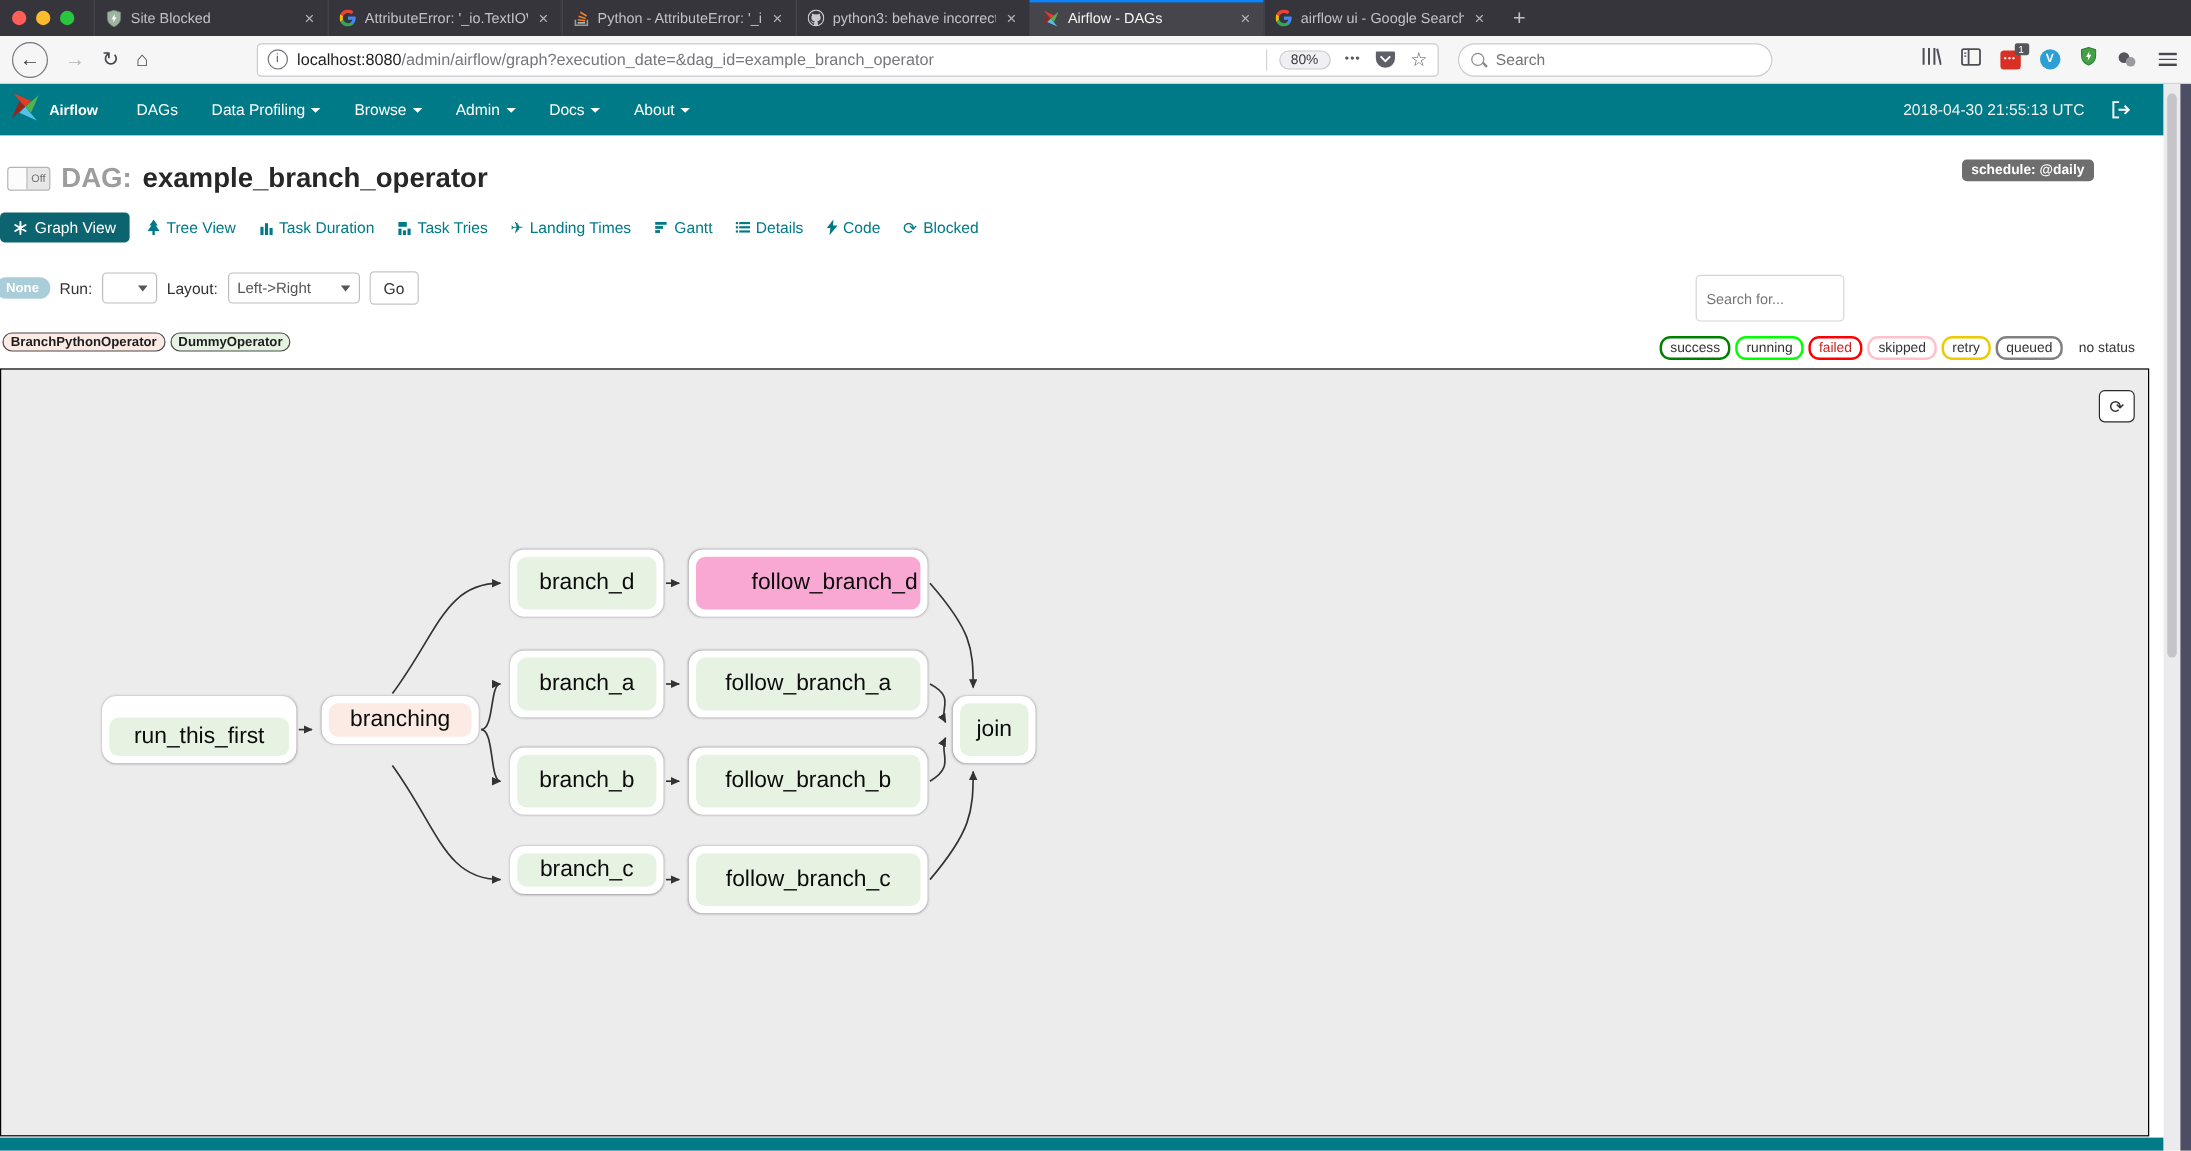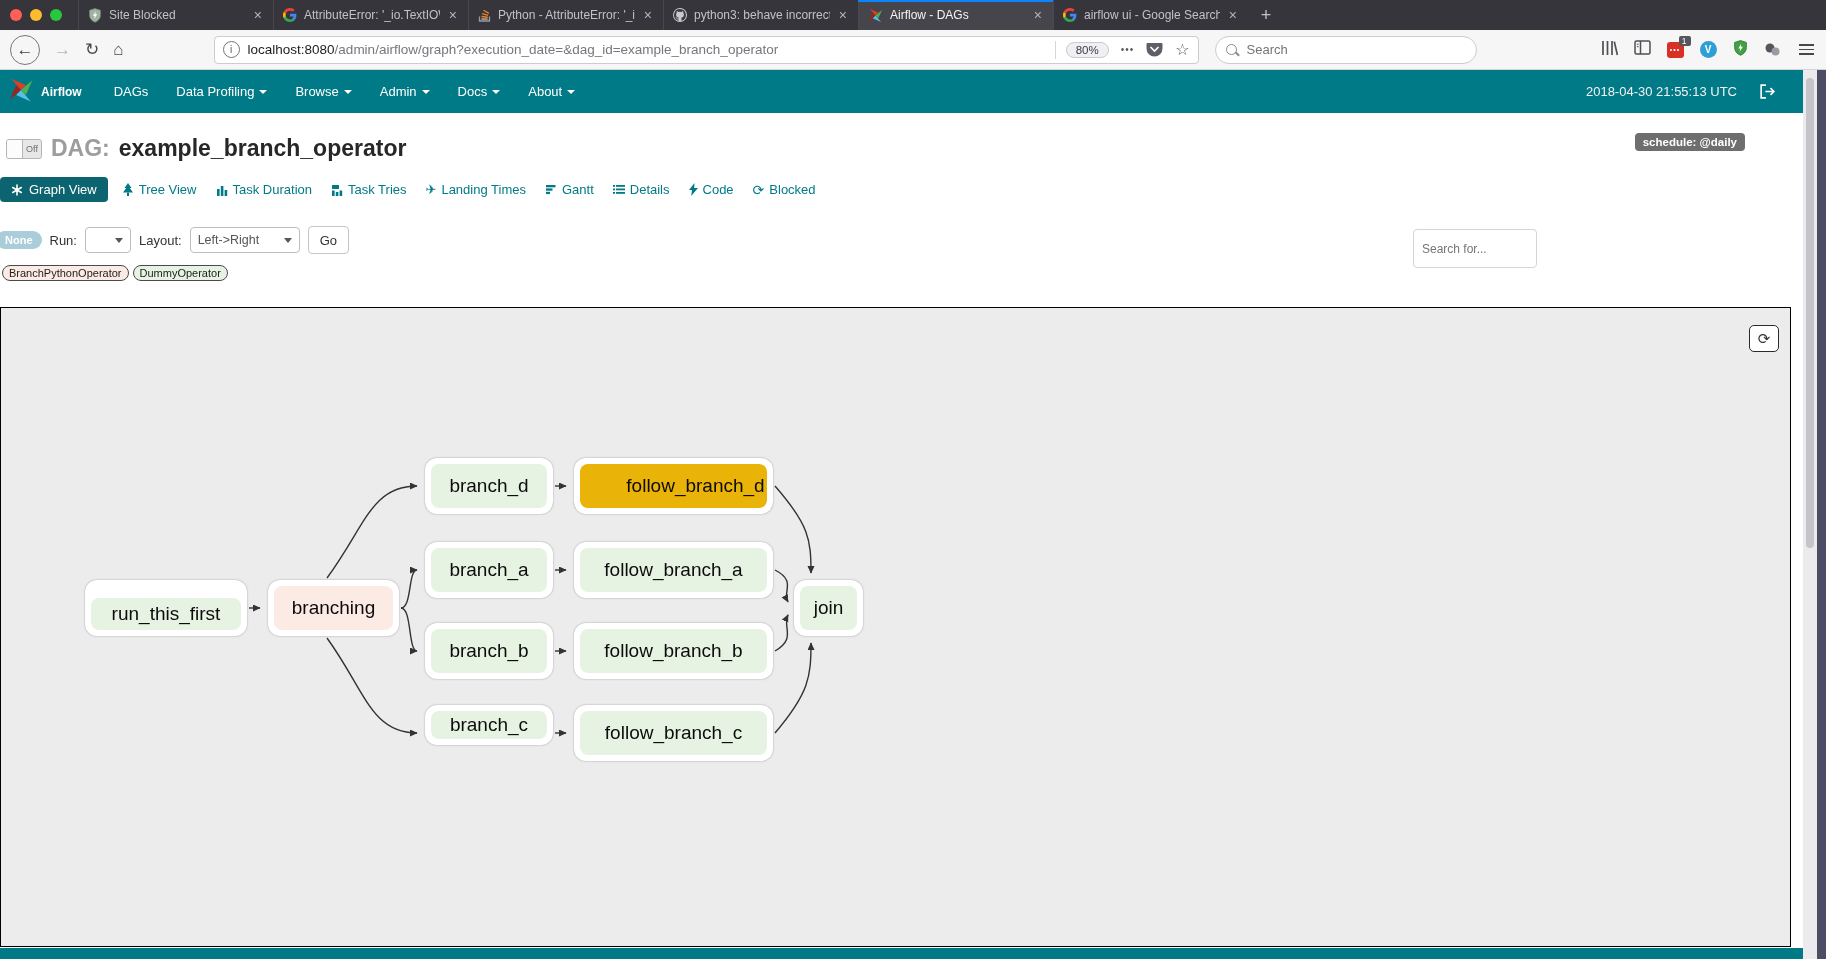--- a/index.html
+++ b/index.html
@@ -79,21 +79,21 @@
   .controls-row{position:absolute;left:0;top:113px;display:flex;align-items:center;gap:8px;font-size:13px;color:#333;}
   .none-badge{background:#a9cdd9;color:#fff;font-size:11px;font-weight:bold;padding:3px 9px;border-radius:10px;margin-left:-4px;}
   .select{border:1px solid #bdbdbd;border-radius:4px;background:#fff;height:26px;display:flex;align-items:center;padding:0 7px;box-sizing:border-box;color:#555;font-size:12.5px;}
   .select .sel-caret{width:0;height:0;border-left:4px solid transparent;border-right:4px solid transparent;border-top:5px solid #555;margin-left:auto;}
   .select-run{width:46px;}
   .select-layout{width:110px;}
   .go-btn{border:1px solid #c5c5c5;border-radius:4px;background:#fff;height:26px;display:flex;align-items:center;padding:0 11px;font-size:13px;color:#333;}
   .searchfor{position:absolute;left:1413px;top:116px;width:124px;height:39px;border:1px solid #d5d5d5;border-radius:4px;background:#fff;display:flex;align-items:center;padding:0 6px;box-sizing:border-box;}
   .searchfor input{margin-left:0;font-size:12px;}
 
-  .op-legend{position:absolute;left:2px;top:152px;display:flex;gap:4px;}
+  .op-legend{position:absolute;left:2px;top:164px;display:flex;gap:4px;font-weight:bold;}
   .op-pill{border:1px solid #4a4a4a;border-radius:8px;padding:1px 6px;font-size:11px;color:#1d1d1d;background:#fff;}
   .status-legend{position:absolute;right:15px;top:167px;display:flex;gap:4px;align-items:center;}
   .status-pill{border:2px solid transparent;border-radius:9px;padding:0 7px;font-size:11.5px;color:#333;background:#fff;line-height:16px;}
 
   .panel{position:absolute;left:0;top:194px;width:1789px;height:638px;background:var(--panel,#ececec);border:1px solid #000;box-sizing:content-box;}
   #edgesvg{position:absolute;left:0;top:0;}
   .node{position:absolute;background:#fff;border-radius:12px;box-shadow:0 0 2px rgba(0,0,0,.35);}
   .node-inner{position:absolute;inset:6px;border-radius:8px;display:flex;align-items:center;justify-content:center;font-size:19px;color:#0c0c0c;}
   .panel-refresh{position:absolute;right:11px;top:17px;width:30px;height:27px;background:#fff;border:1.5px solid #2b2b2b;border-radius:5px;display:flex;align-items:center;justify-content:center;font-size:15px;color:#333;box-sizing:border-box;}
 
@@ -398,20 +398,29 @@
       <span class="go-btn">Go</span>
     </div>
     <div class="searchfor">
       <input placeholder="Search for..." style="">
     </div>
 
     <div class="op-legend" id="oplegend">
         <span class="op-pill" style="background: rgb(252, 235, 229);">BranchPythonOperator</span>
         <span class="op-pill" style="background: rgb(231, 243, 226);">DummyOperator</span>
       </div>
+    <div class="status-legend" id="statuslegend">
+        <span class="status-pill" style="border-color: rgb(0, 128, 0); color: rgb(51, 51, 51);">success</span>
+        <span class="status-pill" style="border-color: rgb(0, 255, 0); color: rgb(51, 51, 51);">running</span>
+        <span class="status-pill" style="border-color: rgb(255, 0, 0); color: rgb(204, 34, 34);">failed</span>
+        <span class="status-pill" style="border-color: rgb(255, 192, 203); color: rgb(51, 51, 51);">skipped</span>
+        <span class="status-pill" style="border-color: rgb(238, 201, 0); color: rgb(51, 51, 51);">retry</span>
+        <span class="status-pill" style="border-color: rgb(128, 128, 128); color: rgb(51, 51, 51);">queued</span>
+        <span class="status-pill" style="border-color: transparent; color: rgb(51, 51, 51); background: transparent;">no status</span>
+      </div>
 
     <div class="panel">
       <svg id="edgesvg" width="1789" height="638">
           <defs>
             <marker id="arrowhead" markerWidth="7" markerHeight="6" refX="5" refY="2.5" orient="auto">
               <path d="M0,0L5.5,2.5L0,5z" fill="#333333"></path>
             </marker>
           </defs>
           <path d="M248 300 L259 300" fill="none" stroke="#333333" stroke-width="1.4" marker-end="url(#arrowhead)"></path>
           <path d="M326 270 C364 218.76, 370 178, 416 178" fill="none" stroke="#333333" stroke-width="1.4" marker-end="url(#arrowhead)"></path>
@@ -424,28 +433,28 @@
           <path d="M554 425 L565 425" fill="none" stroke="#333333" stroke-width="1.4" marker-end="url(#arrowhead)"></path>
           <path d="M774 178 C808 217.04, 810 231, 810 265" fill="none" stroke="#333333" stroke-width="1.4" marker-end="url(#arrowhead)"></path>
           <path d="M774 262 C796 273.4, 781 282.9, 787 293.92" fill="none" stroke="#333333" stroke-width="1.4" marker-end="url(#arrowhead)"></path>
           <path d="M774 343 C796 330.1, 781 319.35, 787 306.88" fill="none" stroke="#333333" stroke-width="1.4" marker-end="url(#arrowhead)"></path>
           <path d="M774 425 C808 385, 810 369, 810 335" fill="none" stroke="#333333" stroke-width="1.4" marker-end="url(#arrowhead)"></path>
         </svg>
       <div id="nodelayer">
           <div class="node" style="left: 84px; top: 272px; width: 162px; height: 56px;">
             <div class="node-inner" style="background: rgb(231, 243, 226); margin-top: 12px;">run_this_first</div>
           </div>
-          <div class="node" style="left: 267px; top: 272px; width: 131px; height: 56px;">
+          <div class="node" style="left: 267px; top: 272px; width: 131px; height: 40px;">
             <div class="node-inner" style="background: rgb(252, 235, 229);">branching</div>
           </div>
           <div class="node" style="left: 424px; top: 150px; width: 128px; height: 56px;">
             <div class="node-inner" style="background: rgb(231, 243, 226);">branch_d</div>
           </div>
           <div class="node" style="left: 573px; top: 150px; width: 199px; height: 56px;">
-            <div class="node-inner" style="background: #eab308; padding-left: 44px;">follow_branch_d</div>
+            <div class="node-inner" style="background: #f9a8d4; padding-left: 44px;">follow_branch_d</div>
           </div>
           <div class="node" style="left: 424px; top: 234px; width: 128px; height: 56px;">
             <div class="node-inner" style="background: rgb(231, 243, 226);">branch_a</div>
           </div>
           <div class="node" style="left: 573px; top: 234px; width: 199px; height: 56px;">
             <div class="node-inner" style="background: rgb(231, 243, 226);">follow_branch_a</div>
           </div>
           <div class="node" style="left: 424px; top: 315px; width: 128px; height: 56px;">
             <div class="node-inner" style="background: rgb(231, 243, 226);">branch_b</div>
           </div>

